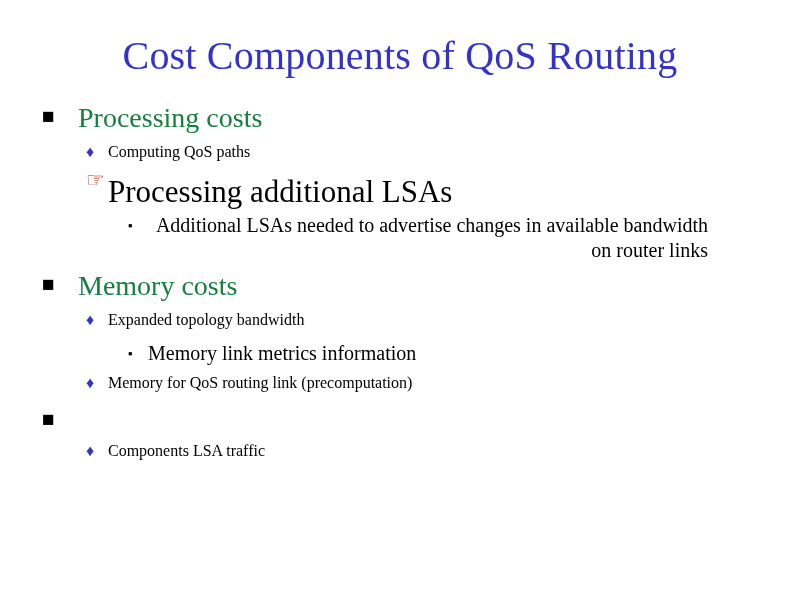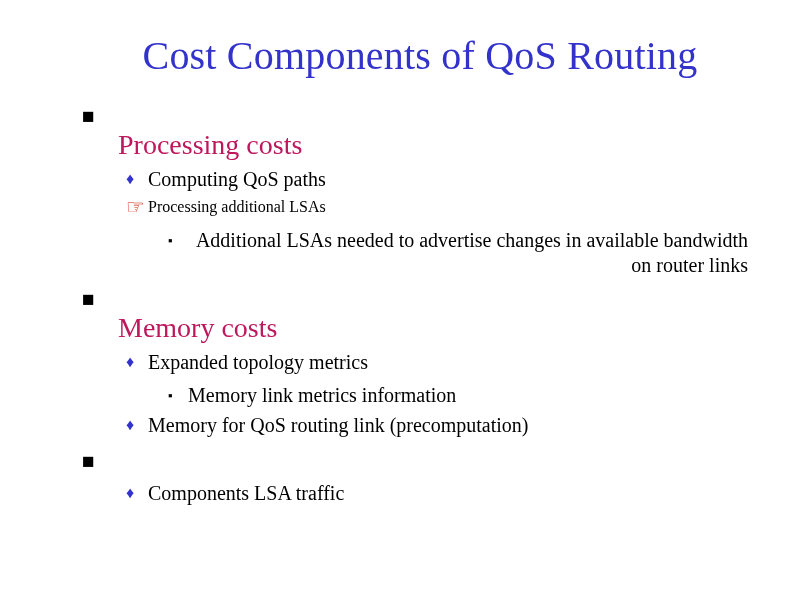--- a/index.html
+++ b/index.html
@@ -11,21 +11,20 @@
     height: 600px;
     background: #ffffff;
     font-family: "Liberation Serif", serif;
     overflow: hidden;
   }
   .slide {
     position: relative;
     width: 800px;
     height: 572px;
     box-sizing: border-box;
-    padding-left: 40px;
   }
   .slide-title {
     text-align: center;
     color: #3333cc;
     font-size: 40px;
     font-family: "Liberation Serif", serif;
     font-weight: normal;
     margin: 0;
     padding-top: 32px;
     letter-spacing: 0.2px;
@@ -44,62 +43,62 @@
   }
   .lvl1 .bullet {
     color: #000000;
     font-size: 21px;
     line-height: 30px;
     width: 36px;
     flex: none;
     text-align: left;
   }
   .lvl1 .text {
-    color: #be185d;
+    color: #15803d;
     font-size: 28px;
     line-height: 34px;
-    margin-top: 27px;
   }
   
   .lvl2 {
     display: flex;
     align-items: flex-start;
     margin-left: 44px;
     margin-top: 2px;
   }
   .lvl2 .bullet {
     color: #3333cc;
     font-size: 16px;
     line-height: 30px;
     width: 22px;
     flex: none;
   }
   .lvl2 .text {
     color: #000000;
-    font-size: 20px;
+    font-size: 16px;
     line-height: 30px;
   }
   
   .lvl2b {
     display: flex;
     align-items: flex-start;
     margin-left: 44px;
     margin-top: -2px;
   }
   .lvl2b .bullet {
     color: #cc2200;
     font-size: 21px;
     line-height: 30px;
     width: 22px;
     flex: none;
   }
   .lvl2b .text {
     color: #000000;
-    font-size: 16px;
+    font-size: 31px;
     line-height: 30px;
+    margin-top: 12px;
   }
   
   .lvl3 {
     display: flex;
     align-items: flex-start;
     margin-left: 86px;
     margin-top: 6px;
   }
   .lvl3 .bullet {
     color: #000000;
@@ -145,21 +144,21 @@
       <span class="text">Additional LSAs needed to advertise changes in available bandwidth on router links</span>
     </div>
 
     <div class="lvl1">
       <span class="bullet">■</span>
       <span class="text">Memory costs</span>
     </div>
 
     <div class="lvl2">
       <span class="bullet">♦</span>
-      <span class="text">Expanded topology metrics</span>
+      <span class="text">Expanded topology bandwidth</span>
     </div>
 
     <div class="lvl3">
       <span class="bullet">▪</span>
       <span class="text">Memory link metrics information</span>
     </div>
 
     <div class="lvl2">
       <span class="bullet">♦</span>
       <span class="text">Memory for QoS routing link (precomputation)</span>

